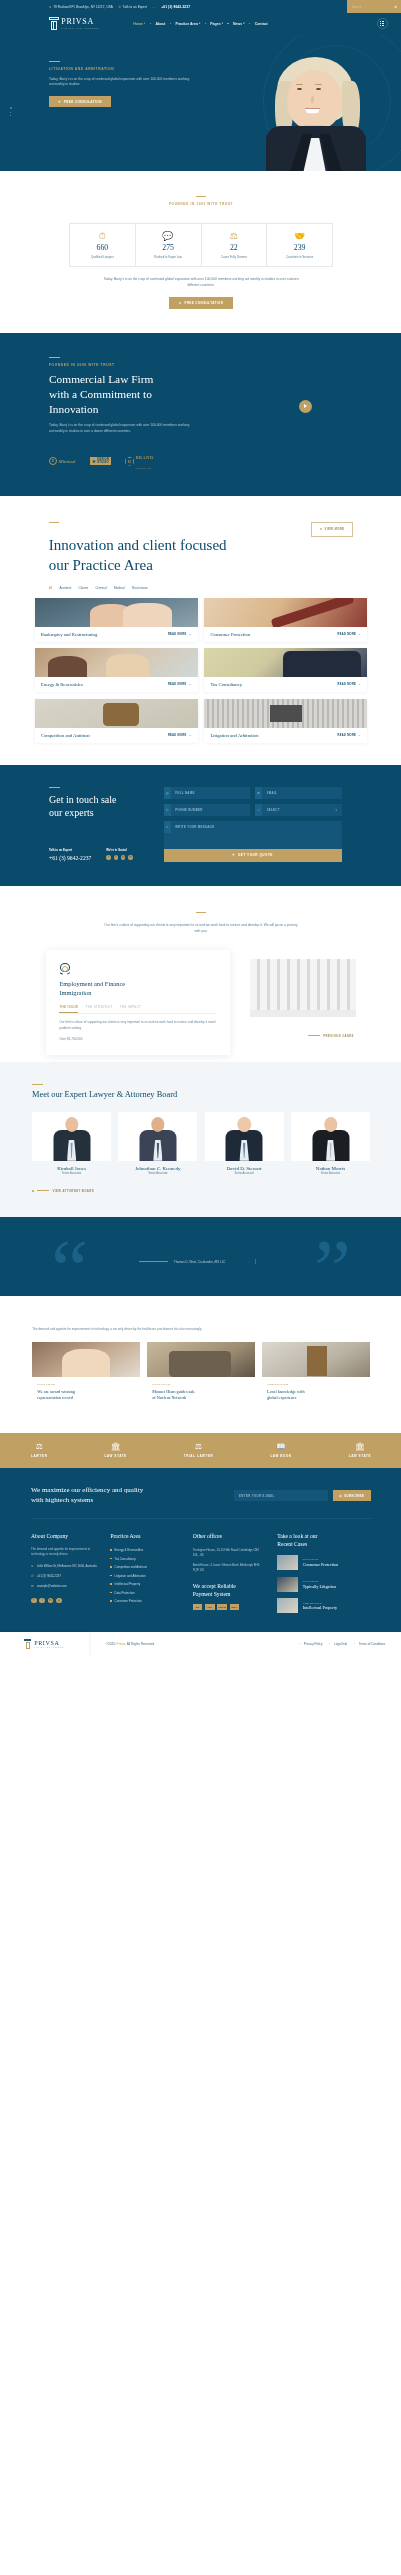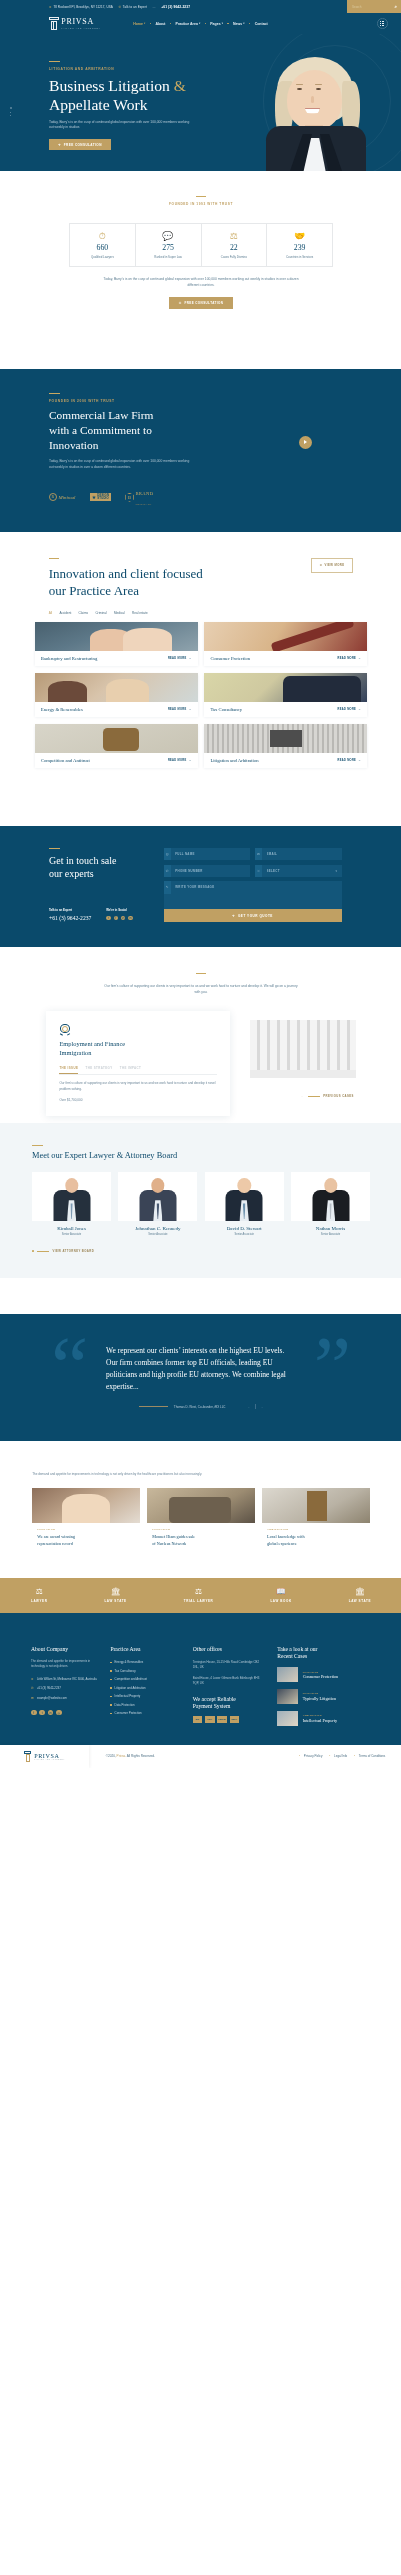--- a/index.html
+++ b/index.html
@@ -71,21 +71,21 @@
   .hp-nose { position:absolute; left:61px; top:37px; width:2.8px; height:6.7px; background:#e4bf9f; border-radius:1.7px; }
   .hp-neck { position:absolute; left:55px; top:66px; width:18px; height:14.5px; background:#e5c2a4; }
   .hp-body { position:absolute; left:15.6px; bottom:0; width:100px; height:45px; background:#1d2733; border-radius:14.5px 14.5px 0 0; }
   .hp-shirt { position:absolute; left:51px; bottom:0; width:24.6px; height:33px; background:#f2f4f6; clip-path:polygon(26% 0,74% 0,100% 100%,0 100%); }
   .hp-lapelL { position:absolute; left:40px; bottom:0; width:22px; height:37px; background:#141c26; clip-path:polygon(58% 0,100% 0,62% 100%,0 100%); }
   .hp-lapelR { position:absolute; right:40px; bottom:0; width:22px; height:37px; background:#141c26; clip-path:polygon(0 0,42% 0,100% 100%,38% 100%); }
 
   
   .sec-white { background:#fff; }
   .sec-light { background:#f2f6f8; }
-  .sec-navy { background:#0a4a6b;margin-top:36px; }
+  .sec-navy { background:#0a4a6b; }
   .center { text-align:center; }
   .gold-rule-c { width:9.5px; height:1px; background:#c9a961; margin:0 auto 5.6px; }
   .sec-eyebrow { color:#c0a063; font-size:3.2px; font-weight:bold; letter-spacing:0.6px; }
   .sec-title { font-family:"Liberation Serif",serif; color:#0d4a6b; font-size:13px; line-height:1.28; font-weight:normal; margin-top:5px; }
   .stats { display:flex; width:264px; margin:16.7px auto 0; border:0.6px solid #e6e8ea; }
   .stat { flex:1; text-align:center; padding:7.8px 2.2px 7.3px; border-right:0.6px solid #e6e8ea; }
   .stat:last-child { border-right:0; }
   .stat-ico { font-size:9px; color:#c9a961; line-height:1; margin-bottom:3.3px; display:block; }
   .stat-num { font-family:"Liberation Serif",serif; color:#0d4a6b; font-size:7.8px; line-height:1; }
   .stat-lbl { color:#5b7c90; font-size:2.9px; margin-top:2.8px; }
@@ -106,21 +106,21 @@
   .ld-star { color:#0a4a6b; font-size:5px; line-height:1; }
   .ld-txt { color:#0a4a6b; font-size:2.8px; font-weight:bold; line-height:1.05; letter-spacing:0.2px; }
   .logo-brand { display:flex; align-items:center; gap:1.7px; }
   .lb-hex { width:8.4px; height:9px; border:0.6px solid #b4975c; display:flex; align-items:center; justify-content:center; font-family:"Liberation Serif",serif; color:#c9a961; font-size:4.5px; clip-path:polygon(50% 0,100% 25%,100% 75%,50% 100%,0 75%,0 25%); }
   .lb-txt { font-family:"Liberation Serif",serif; color:#c9a961; font-size:4.7px; letter-spacing:0.3px; }
   .lb-sub { color:#9a8456; font-size:1.8px; letter-spacing:0.3px; }
 
   
   .pa { padding:26px 16.7px 22px; }
   .pa-head { display:flex; justify-content:space-between; align-items:flex-start; padding:0 32px 0 32px; }
-  .pa-title { font-family:"Liberation Serif",serif; color:#0d4a6b; font-size:13px; line-height:1.34; font-weight:normal; margin-top:6px; }
+  .pa-title { font-family:"Liberation Serif",serif; color:#0d4a6b; font-size:15px; line-height:1.34; font-weight:normal; margin-top:12px; }
   .btn-outline { border:0.6px solid #d5c39a; color:#9b8455; font-size:2.8px; font-weight:bold; letter-spacing:0.4px; padding:4.5px 7.8px; display:inline-flex; align-items:center; gap:2.2px; white-space:nowrap; }
   .pa-filters { display:flex; gap:7.3px; padding:0 32px; margin-top:11px; font-size:3.1px; color:#4a6d82; }
   .pa-filters .f.active { color:#c0a063; }
   .pa-grid { display:grid; grid-template-columns:1fr 1fr; gap:6.7px; margin-top:7.8px; padding:0 18px; }
   .pa-card { background:#fff; box-shadow:0 0.6px 2.8px rgba(20,60,90,.09); }
   .pa-img { height:29px; background:#cfd6da; position:relative; overflow:hidden; }
   .pa-row { display:flex; justify-content:space-between; align-items:center; padding:5px 6.1px; }
   .pa-name { font-family:"Liberation Serif",serif; color:#0d4a6b; font-size:4.7px; }
   .pa-more { color:#0d4a6b; font-size:2.6px; font-weight:bold; letter-spacing:0.3px; display:flex; align-items:center; gap:2.2px; }
 
@@ -385,25 +385,20 @@
       <div class="hp-neck"></div>
       <div class="hp-body"></div>
       <div class="hp-shirt"></div>
       <div class="hp-lapelL"></div>
         <div class="hp-lapelR"></div>
     </div>
 
     <div class="hero-content">
       <div class="gold-rule"></div>
       <div class="eyebrow">LITIGATION AND ARBITRATION</div>
-      <h1 class="hero-title">
-        <span>Business Litigation</span>
-        <span class="amp">&amp;</span><br>
-        <span>Appellate Work</span>
-      </h1>
       <div class="hero-sub">Today, Barry's is on the cusp of continued global expansion with over 100,000 members working out weekly in studios</div>
       <div class="btn-gold">
         <span>✛</span>
         <span>FREE CONSULATION</span>
       </div>
     </div>
   </div>
 
   <div class="sec-white center" style="padding:24.6px 0 23.4px;">
     <div class="gold-rule-c"></div>
@@ -699,21 +694,20 @@
     <div class="team-link">
       <span class="dot"></span>
       <span class="ln"></span>
       <span>VIEW ATTORNEY BOARD</span>
     </div>
   </div>
 
   <div class="sec-navy quote">
     <span class="q-mark l">“</span>
     <span class="q-mark r">”</span>
-    <div class="q-text">We represent our clients’ interests on the highest EU levels. Our firm combines former top EU officials, leading EU politicians and high profile EU attorneys. We combine legal expertise...</div>
     <div class="q-foot">
       <span class="q-ln"></span>
       <span class="q-author">Thomas D. West, Co-founder, iRX LLC</span>
       <span class="q-arrows">
         <span>←</span>
         <span class="q-sep"></span>
         <span>→</span>
       </span>
     </div>
   </div>
@@ -772,20 +766,35 @@
       <div class="gb-ico">📖</div>
       <div class="gb-lbl">LAW BOOK</div>
     </div>
     <div class="gb-item">
       <div class="gb-ico">🏛</div>
       <div class="gb-lbl">LAW STATE</div>
     </div>
   </div>
 
   <div class="footer">
+    <div class="news-cta">
+      <div class="nc-title">
+        <span>We maximize our efficiency and quality</span><br>
+        <span>with hightech systems</span>
+      </div>
+      <div class="nc-form">
+        <div class="nc-input">
+          <input type="text" placeholder="ENTER YOUR E-MAIL" style="">
+        </div>
+        <button class="nc-btn">
+          <span>✉</span>
+          <span>SUBSCRIBE</span>
+        </button>
+      </div>
+    </div>
 
     <div class="fcols">
 
       <div class="fcol w1">
         <div class="fh">About Company</div>
         <div class="fp">The demand and appetite for improvements in technology is not only driven.</div>
         <div class="fcontact">
           <div class="fc-row">
             <span class="fc-ico">➤</span>
             <span>Little Willam St, Melbourne VIC 3000, Australia</span>

